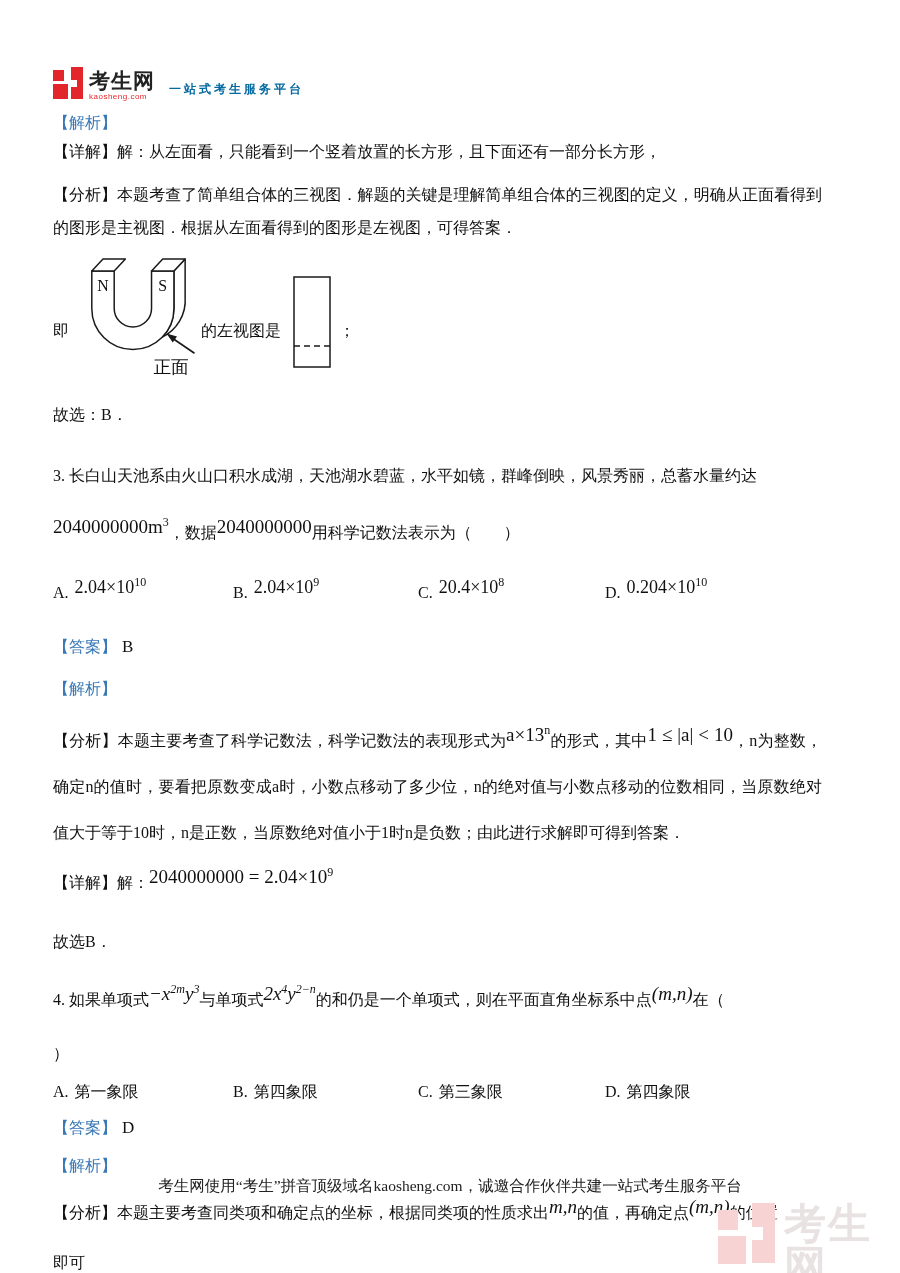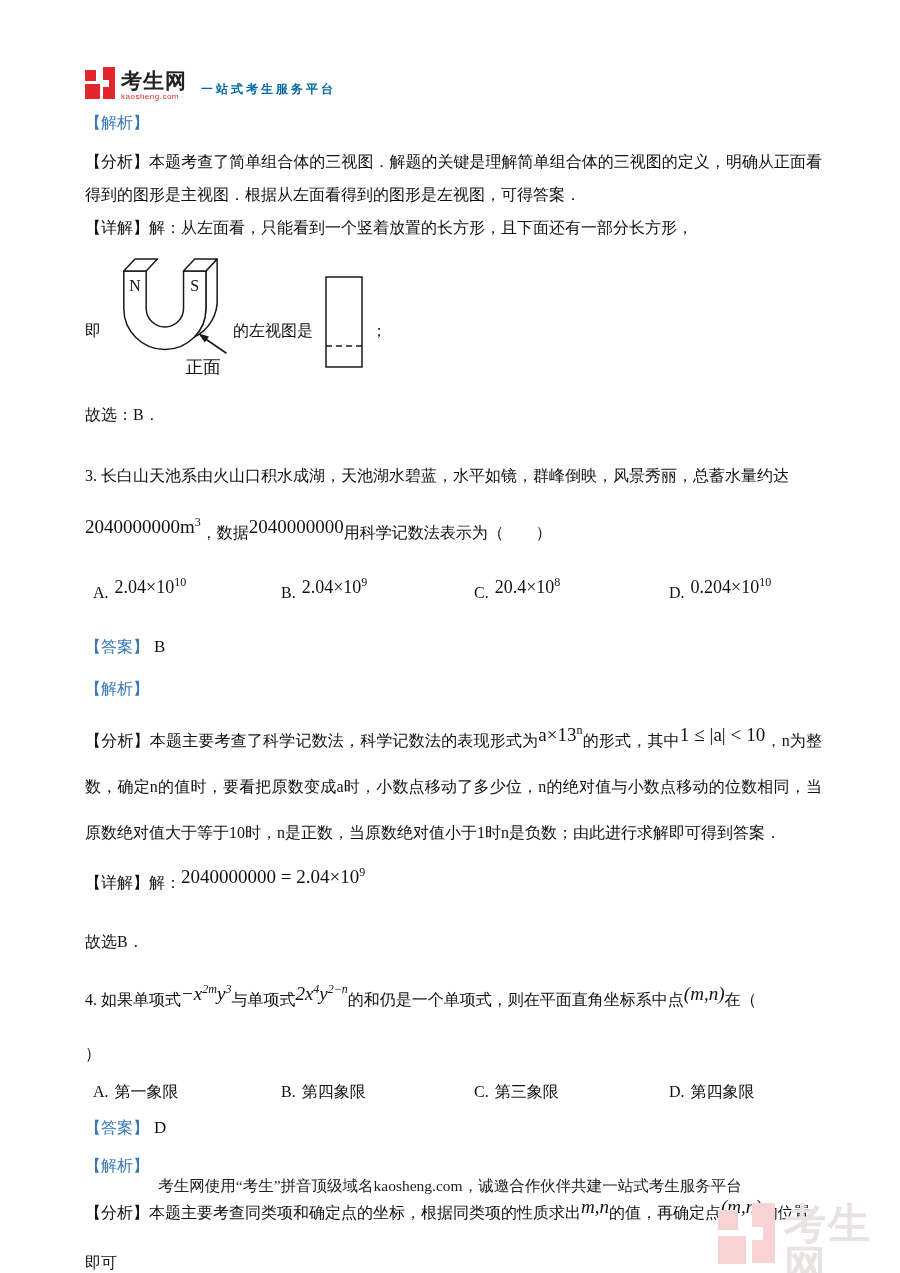--- a/index.html
+++ b/index.html
@@ -4,21 +4,21 @@
 <style>
   html,body{margin:0;padding:0;background:#fff;}
   .page{
     position:relative;
     width:900px;height:1273px;
     background:#fff;
     overflow:hidden;
     font-family:"Liberation Serif","DejaVu Serif",serif;
     color:#111;
     box-sizing:border-box;
-    padding:57px 78px 0 85px;
+    padding:57px 78px 0 53px;
   }
   
   .hdr{display:flex;align-items:flex-end;height:44px;}
   .klogo{position:relative;width:30px;height:34px;flex:0 0 auto;}
   .klogo .b{position:absolute;background:#e2262b;}
   .klogo .b1{left:0;top:3px;width:11px;height:11px;}
   .klogo .b2{left:0;top:17px;width:15px;height:15px;}
   .klogo .b3{left:18px;top:0;width:12px;height:32px;}
   .klogo .notch{position:absolute;background:#fff;left:18px;top:13px;width:6px;height:7px;}
   .brandcol{margin-left:6px;line-height:1;}
@@ -38,21 +38,21 @@
   
   .mt6{margin-top:6px;}   .mt8{margin-top:8px;}   .mt10{margin-top:10px;}
   .mt14{margin-top:14px;} .mt16{margin-top:16px;} .mt26{margin-top:26px;} .mt28{margin-top:28px;}
   
   .figrow{display:flex;align-items:flex-end;margin-top:2px;}
   .figrow .ct{font-size:16px;line-height:22px;margin-bottom:40px;}
   .figrow .gap1{margin-left:6px;} .figrow .gap2{}
   .lv-svg{margin-left:10px;margin-bottom:12px;}
   
   .optrow{display:flex;margin-top:26px;font-size:16px;}
-  .optrow .opt{flex:0 0 auto;margin-left:8px;}
+  .optrow .opt{flex:0 0 auto;}
   .optrow .w1{width:180px;} .optrow .w2{width:185px;} .optrow .w3{width:187px;}
   .olabel{margin-right:6px;}
   .opt-math{font-size:18px;}
   
   .footer{position:absolute;left:0;right:0;top:1176px;text-align:center;font-size:15.5px;color:#222;}
   .wm{position:absolute;left:718px;top:1203px;display:flex;align-items:flex-start;}
   .wmlogo{position:relative;width:58px;height:62px;flex:0 0 auto;}
   .wmlogo .b{position:absolute;background:#f8d3d3;}
   .wmlogo .b1{left:0;top:7px;width:20px;height:20px;}
   .wmlogo .b2{left:0;top:33px;width:28px;height:28px;}
@@ -75,22 +75,22 @@
         <div class="notch"></div>
     </div>
     <div class="brandcol">
       <div class="brandname">考生网</div>
       <div class="branddom">kaosheng.com</div>
     </div>
     <div class="tagline">一站式考生服务平台</div>
   </div>
 
   <p class="jiexi blue mt10">【解析】</p>
+  <p class="para">【详解】解：从左面看，只能看到一个竖着放置的长方形，且下面还有一部分长方形，</p>
   <p class="para mt10">【分析】本题考查了简单组合体的三视图．解题的关键是理解简单组合体的三视图的定义，明确从正面看得到的图形是主视图．根据从左面看得到的图形是左视图，可得答案．</p>
-  <p class="para">【详解】解：从左面看，只能看到一个竖着放置的长方形，且下面还有一部分长方形，</p>
 
   <div class="figrow">
     <span class="ct">即</span>
     <svg class="gap1" width="126" height="136" viewBox="0 0 135 136">
       <g fill="#fff" stroke="#1a1a1a" stroke-width="1.6" stroke-linejoin="round">
         <path d="M106,22 L118,9 L118,50 A44,44 0 0 1 93,93 A44,44 0 0 0 106,62 Z"></path>
         <path d="M18,22 L18,62 A44,44 0 0 0 106,62 L106,22 L82,22 L82,62 A20,20 0 0 1 42,62 L42,22 Z"></path>
         <path d="M18,22 L30,9 L54,9 L42,22 Z"></path>
         <path d="M82,22 L94,9 L118,9 L106,22 Z"></path>
       </g>

